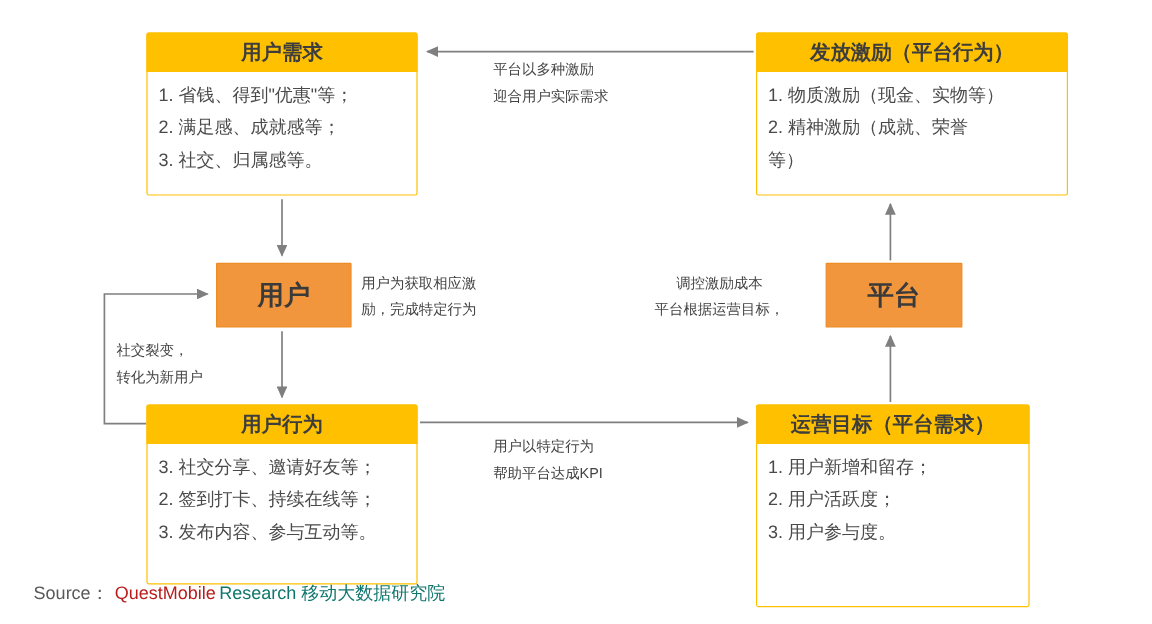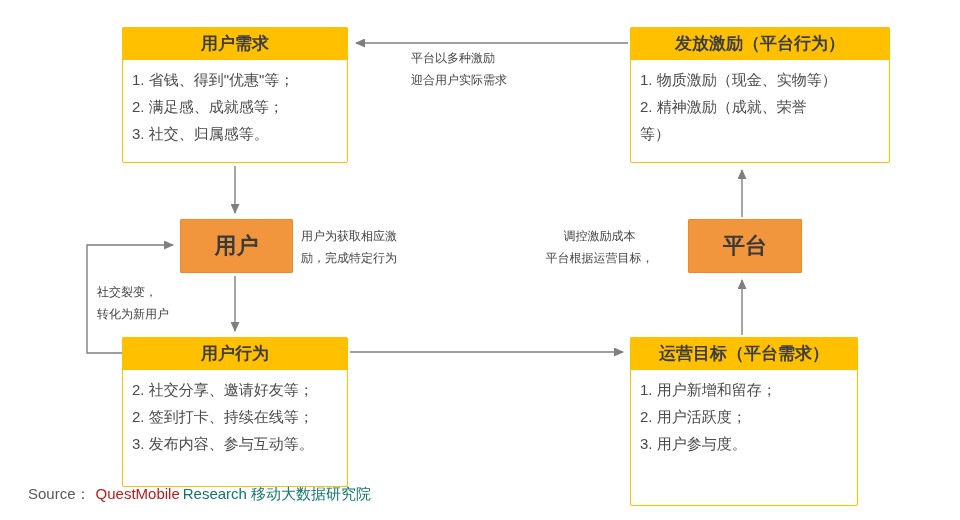--- a/index.html
+++ b/index.html
@@ -78,21 +78,21 @@
     <ul>
       <li>1. 物质激励（现金、实物等）</li>
       <li>2. 精神激励（成就、荣誉
 等）</li>
     </ul>
   </div>
 
   <div class="infobox b-user-behavior">
     <div class="hd">用户行为</div>
     <ul>
-      <li>2. 社交分享、邀请好友等；</li>
+      <li>3. 社交分享、邀请好友等；</li>
       <li>2. 签到打卡、持续在线等；</li>
       <li>3. 发布内容、参与互动等。</li>
     </ul>
   </div>
 
   <div class="infobox b-operation-goals">
     <div class="hd">运营目标（平台需求）</div>
     <ul>
       <li>1. 用户新增和留存；</li>
       <li>2. 用户活跃度；</li>
@@ -112,18 +112,22 @@
     <span>励，完成特定行为</span>
   </div>
   <div class="lbl l-adjust">
     <span>调控激励成本</span>
     <span>平台根据运营目标，</span>
   </div>
   <div class="lbl l-social">
     <span>社交裂变，</span>
     <span>转化为新用户</span>
   </div>
+  <div class="lbl l-kpi">
+    <span>用户以特定行为</span>
+    <span>帮助平台达成KPI</span>
+  </div>
 
   <div class="footer">
     <span>Source：</span><span class="brand">QuestMobile</span><span class="suffix">Research 移动大数据研究院</span>
   </div>
 
 </div>
 
 </body></html>

